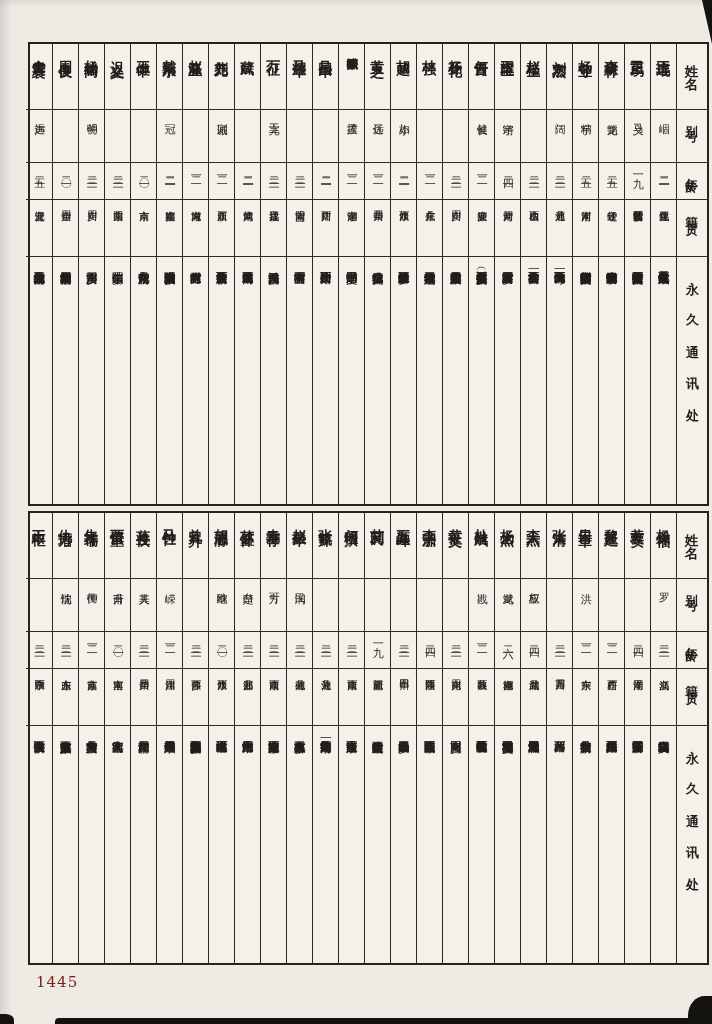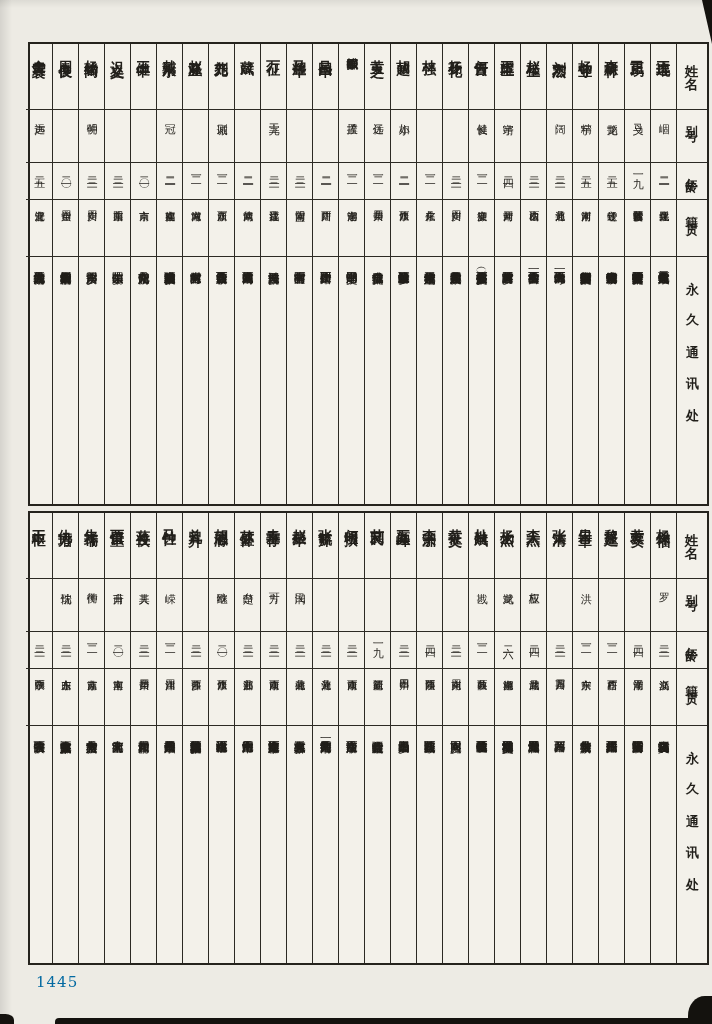--- a/index.html
+++ b/index.html
@@ -71,21 +71,21 @@
   .header-col .native .vtext { font-size: 12.5px; letter-spacing: 0.6em; padding-top: 3px; }
   .header-col .addr .vtext   { font-size: 13px;   letter-spacing: 2.45em; padding-top: 8px; }
 
   
   .page-number {
     position: absolute;
     left: 36px;
     top: 973px;
     font-size: 15px;
     letter-spacing: 1px;
-    color: #0369a1;
+    color: #7f1d1d;
     font-family: "DejaVu Serif", serif;
   }
 
   
   .artifact { position: absolute; background: #14120e; }
   .corner-tr {
     top: 0; right: 0; width: 10px; height: 44px;
     clip-path: polygon(0 0, 100% 0, 100% 100%);
   }
   .strip-bottom {

